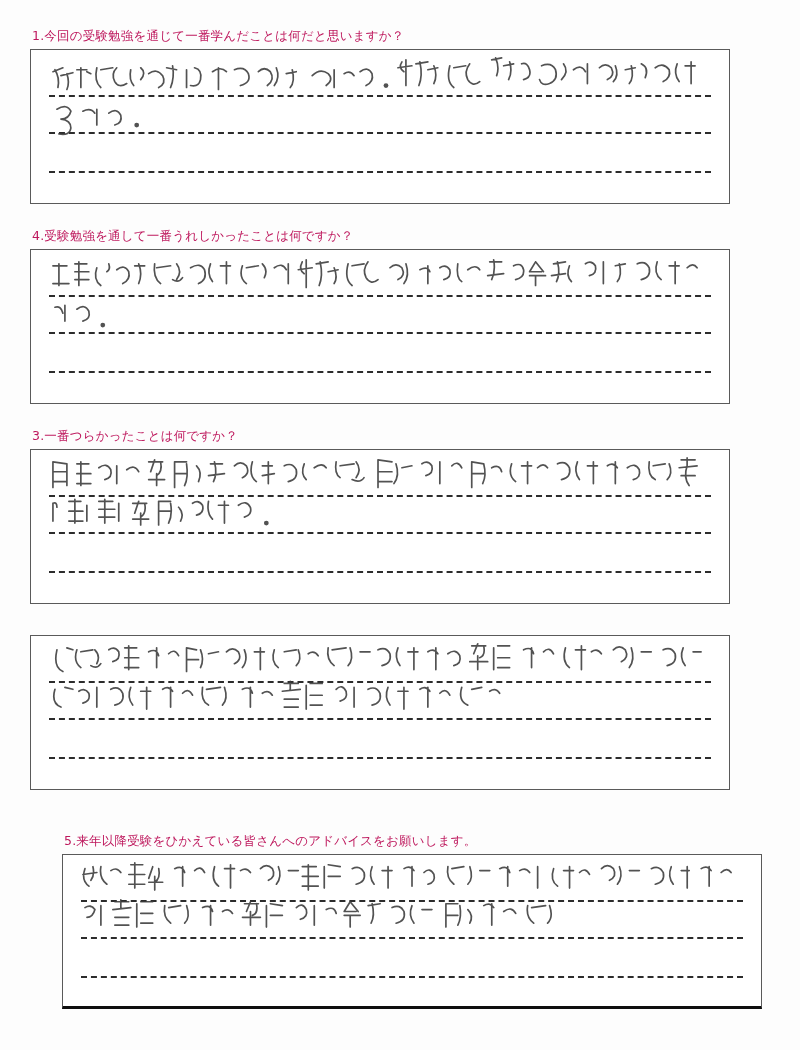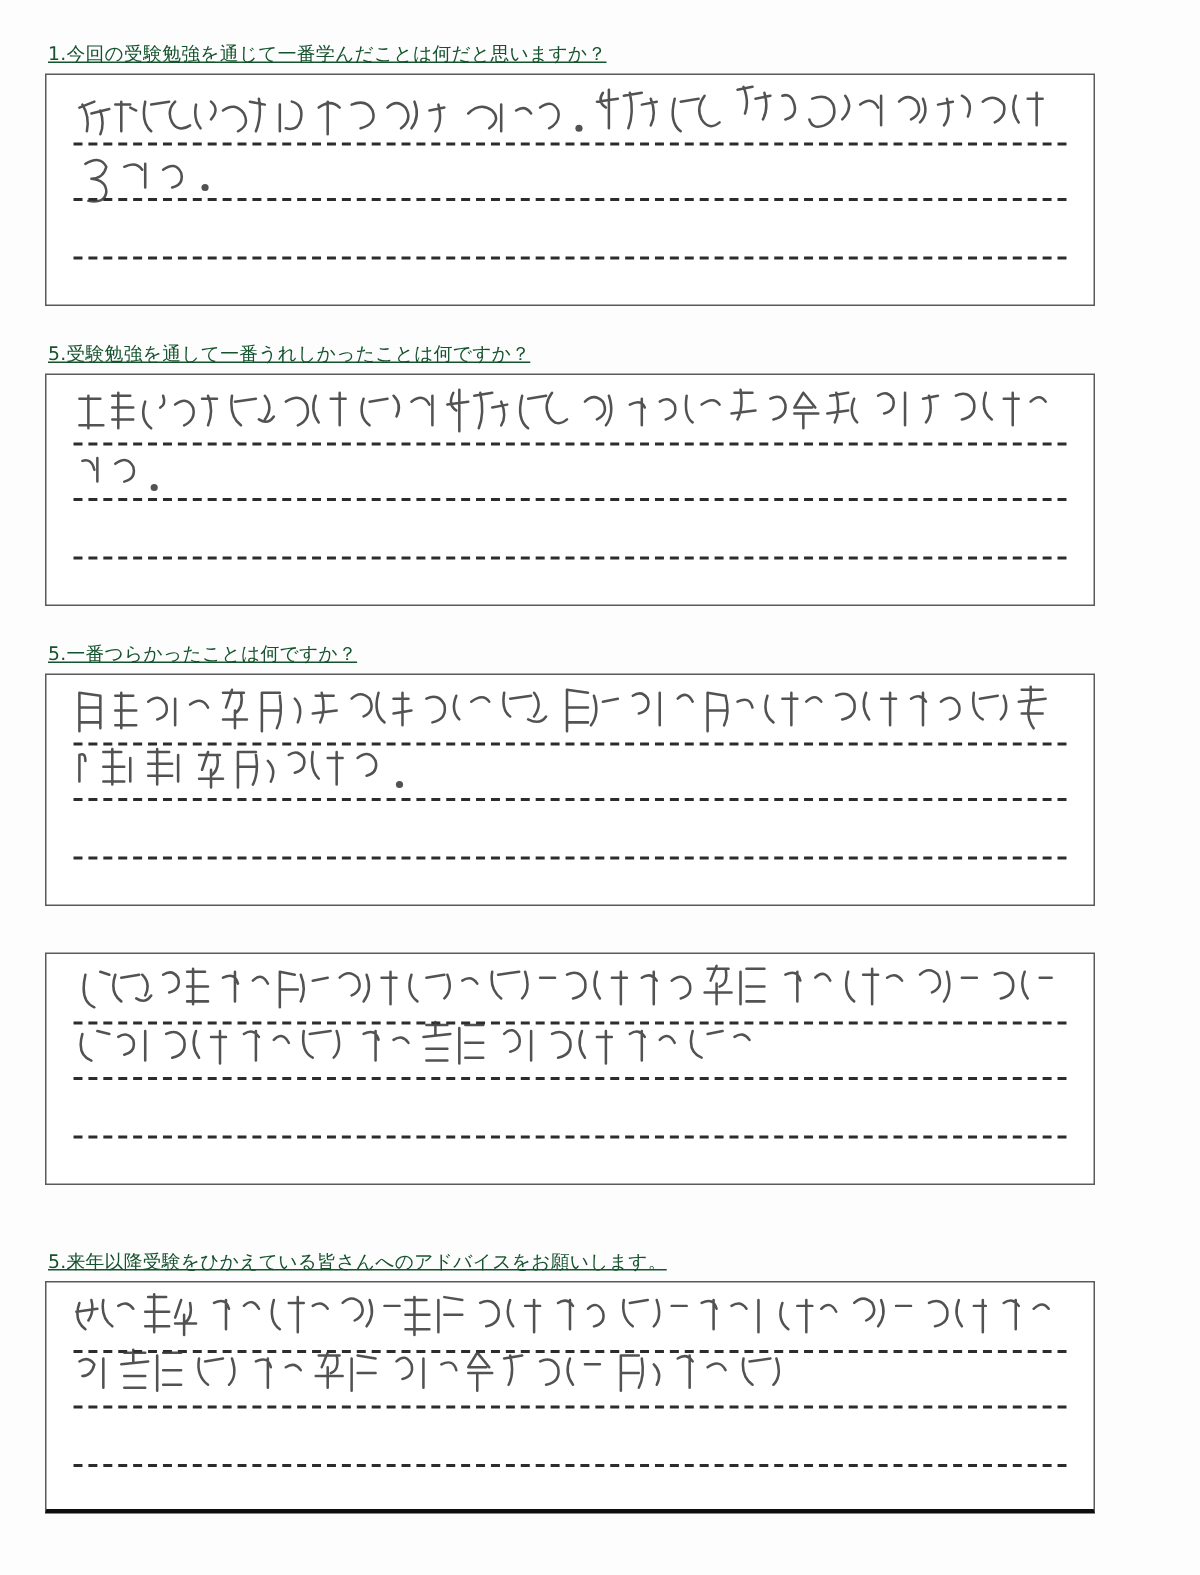--- a/index.html
+++ b/index.html
@@ -27,26 +27,25 @@
 
   .qblock {
     position: absolute;
     left: 30px;
     width: 700px;
   }
 
   .question-label {
     font-size: 12.5px;
     line-height: 16px;
-    color: #14532d;
+    color: #be185d;
     letter-spacing: 0.2px;
     white-space: nowrap;
     padding-left: 2px;
     font-family: "DejaVu Sans", "Liberation Sans", sans-serif;
-    text-decoration: underline;
   }
 
   .answer-box {
     position: relative;
     margin-top: 5px;
     height: 155px;
     border: 1px solid #5a5a5a;
     background: #ffffff;
     box-sizing: border-box;
     overflow: hidden;
@@ -121,21 +120,21 @@
             <path d="M52 62 q8 -4 12 2 M66 60 l0 16 M78 64 q8 -6 12 2 q2 8 -6 10"></path>
             <circle cx="106" cy="76" r="2.4" fill="#3b3b3b" stroke="none"></circle>
           </g>
         </svg>
       </div>
 
     </div>
   </div>
 
   <div class="qblock" style="top:228px;">
-    <div class="question-label">5.受験勉強を通して一番うれしかったことは何ですか？</div>
+    <div class="question-label">4.受験勉強を通して一番うれしかったことは何ですか？</div>
     <div class="answer-box">
       <div class="rule r1"></div>
       <div class="rule r2"></div>
       <div class="rule r3"></div>
       <div class="hand">
         <svg viewBox="0 0 700 155" preserveAspectRatio="none">
           <g class="ink">
             <path d="M22 16 l14 0 M28 14 l0 22 M22 34 l16 0 M44 14 l12 0 M48 12 l0 24 M44 22 l14 0 M44 30 l14 0"></path>
             <path d="M66 18 q-4 12 4 18 M78 14 q2 6 -2 8 M86 20 q8 -6 12 2 q2 8 -6 12 M104 16 l10 0 M108 14 q4 10 0 20"></path>
             <path d="M124 14 q-2 14 6 20 M126 18 l14 -2 M146 14 q6 8 0 16 M142 30 q6 4 10 -2"></path>
@@ -154,21 +153,21 @@
             <path d="M24 58 q6 -2 8 6 M34 56 l0 16 M46 60 q8 -6 12 2 q2 8 -6 10"></path>
             <circle cx="72" cy="76" r="2.4" fill="#3b3b3b" stroke="none"></circle>
           </g>
         </svg>
       </div>
 
     </div>
   </div>
 
   <div class="qblock" style="top:428px;">
-    <div class="question-label">5.一番つらかったことは何ですか？</div>
+    <div class="question-label">3.一番つらかったことは何ですか？</div>
     <div class="answer-box">
       <div class="rule r1"></div>
       <div class="rule r2"></div>
       <div class="rule r3"></div>
       <div class="hand">
         <svg viewBox="0 0 700 155" preserveAspectRatio="none">
           <g class="ink">
             <path d="M22 12 l0 26 M22 12 l14 2 M22 22 l14 0 M22 32 l14 0 M36 14 l0 22"></path>
             <path d="M46 14 l12 0 M50 12 l0 24 M46 24 l14 0 M46 34 l14 0"></path>
             <path d="M68 18 q8 -6 12 2 q2 8 -6 10 M86 16 l0 18 M96 20 q8 -6 12 2"></path>
@@ -237,21 +236,21 @@
             <path d="M338 54 q8 -4 12 4 q2 10 -8 12 M358 52 q-4 10 2 18 M368 56 l10 0 M374 52 l0 22"></path>
             <path d="M390 54 q6 -4 10 2 M398 52 l0 20 M410 58 q6 -6 10 2"></path>
             <path d="M432 52 q-4 14 6 18 M442 54 l10 -2 M460 56 q6 -4 10 2"></path>
           </g>
         </svg>
       </div>
 
     </div>
   </div>
 
-  <div class="qblock" style="top:833px;">
+  <div class="qblock" style="top:833px;margin-left:32px;">
     <div class="question-label">5.来年以降受験をひかえている皆さんへのアドバイスをお願いします。</div>
     <div class="answer-box last">
       <div class="rule r1"></div>
       <div class="rule r2"></div>
       <div class="rule r3"></div>
       <div class="hand">
         <svg viewBox="0 0 700 155" preserveAspectRatio="none">
           <g class="ink">
             <path d="M22 14 q-4 12 4 18 M30 12 q2 8 -2 14 M20 20 l14 -2 M38 12 q-2 12 6 18 M48 16 q6 -4 10 2"></path>
             <path d="M68 10 l12 0 M72 8 l0 26 M66 20 l16 0 M66 30 l16 0 M90 12 l-4 12 M96 14 q2 10 -4 14 M86 28 l14 0 M92 22 l0 14"></path>

